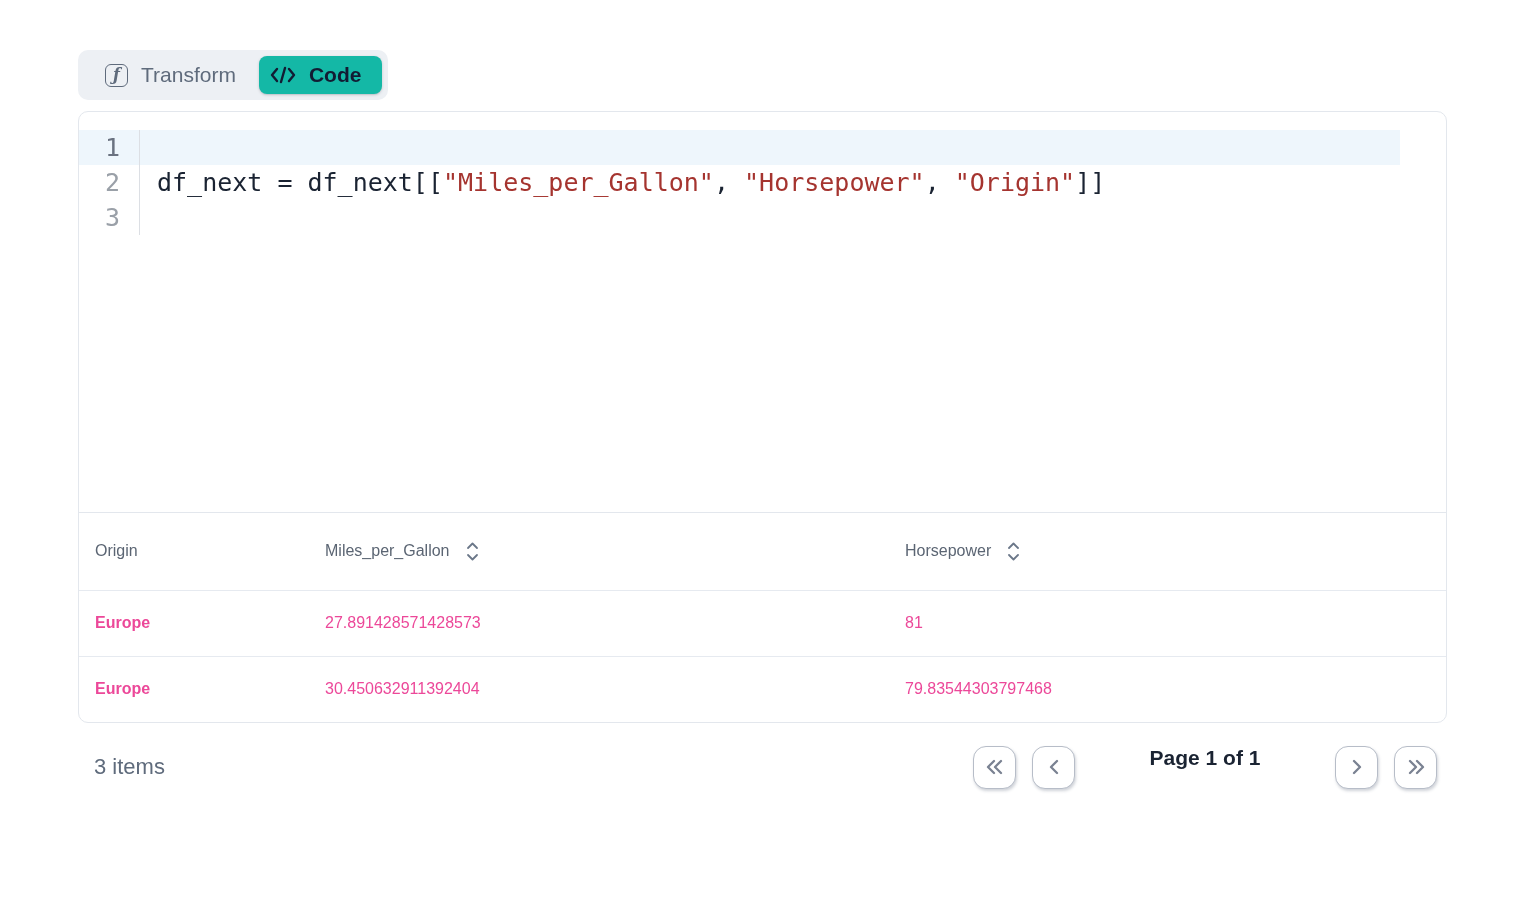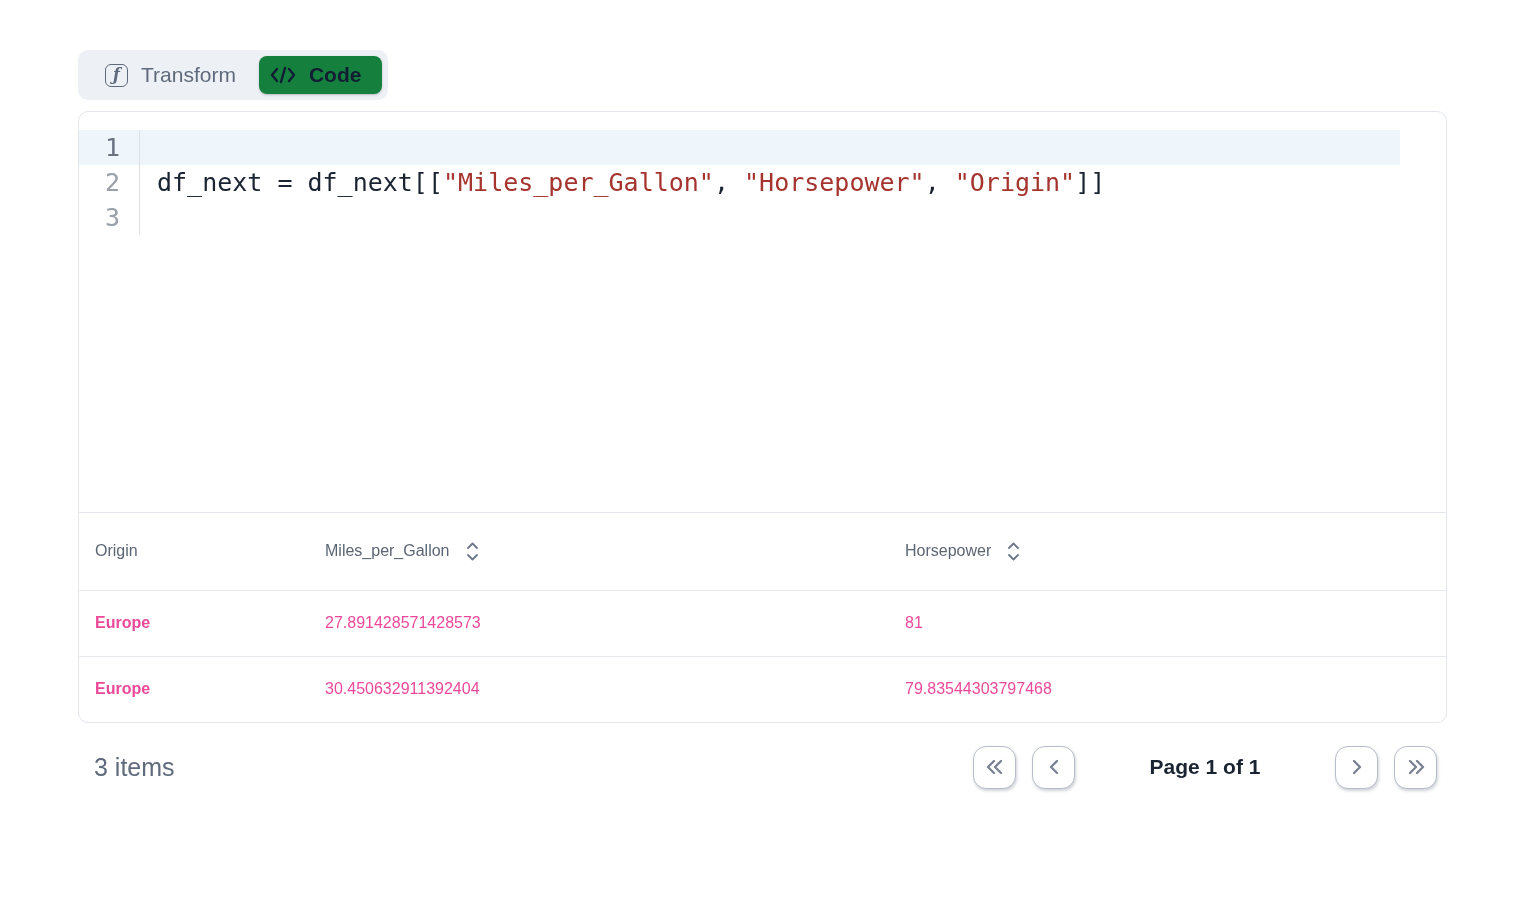--- a/index.html
+++ b/index.html
@@ -31,21 +31,21 @@
     border: none;
     background: transparent;
     border-radius: 8px;
     font-family: "Liberation Sans", sans-serif;
     font-size: 21px;
     font-weight: 500;
     color: #5f6b7c;
     cursor: pointer;
   }
   .tab.active {
-    background: #15803d;
+    background: #14b8a6;
     color: #121c33;
     font-weight: 700;
     box-shadow: 0 1px 3px rgba(16,24,40,.18), 0 1px 1px rgba(16,24,40,.06);
     padding-left: 11px;
   }
   .fn-icon {
     display: inline-flex;
     align-items: center;
     justify-content: center;
     width: 23px; height: 23px;
@@ -130,22 +130,22 @@
 
   
   .footer {
     display: flex;
     align-items: center;
     margin-top: 13px;
     height: 62px;
     padding: 0 10px 0 16px;
     width: 1369px;
   }
-  .items-count { color: #5f6b7c; font-size: 25px; }
-  .pager { display: flex; align-items: center; margin-left: auto; gap: 16px; }
+  .items-count { color: #5f6b7c; font-size: 22px; }
+  .pager { display: flex; align-items: flex-start; margin-left: auto; gap: 16px; }
   .pg-btn {
     width: 43px; height: 43px;
     background: #ffffff;
     border: 1.6px solid #b7bdc8;
     border-radius: 13px;
     display: inline-flex;
     align-items: center;
     justify-content: center;
     box-shadow: 1px 2px 3px rgba(100,110,130,.30);
     cursor: pointer;

